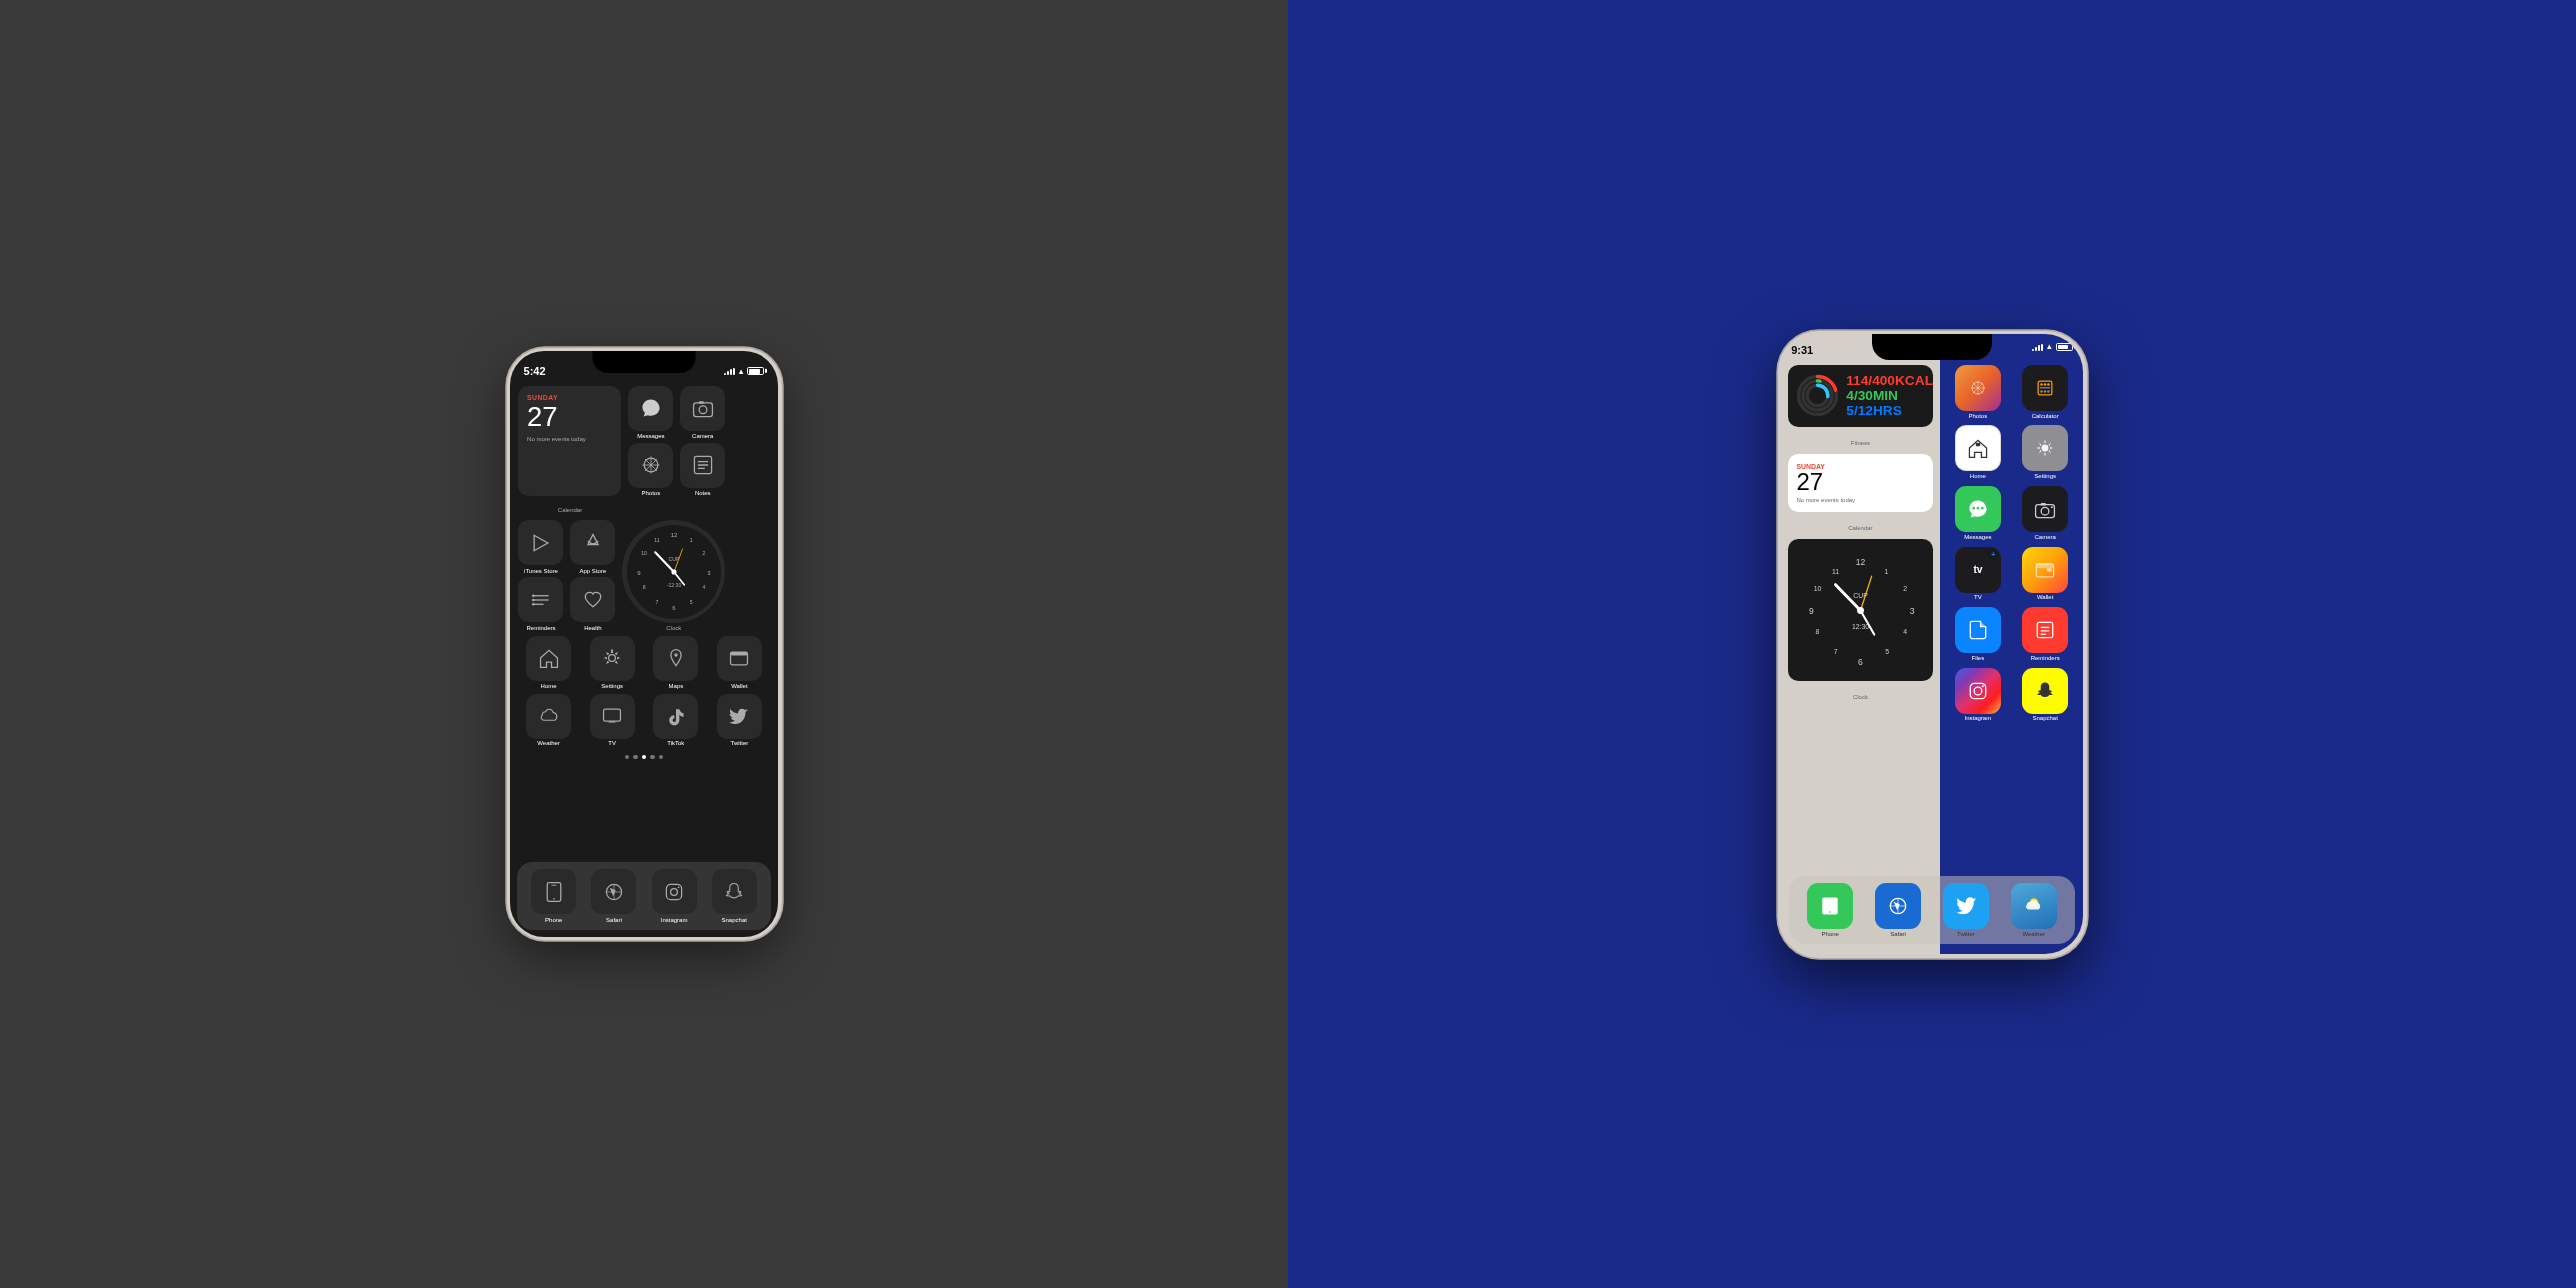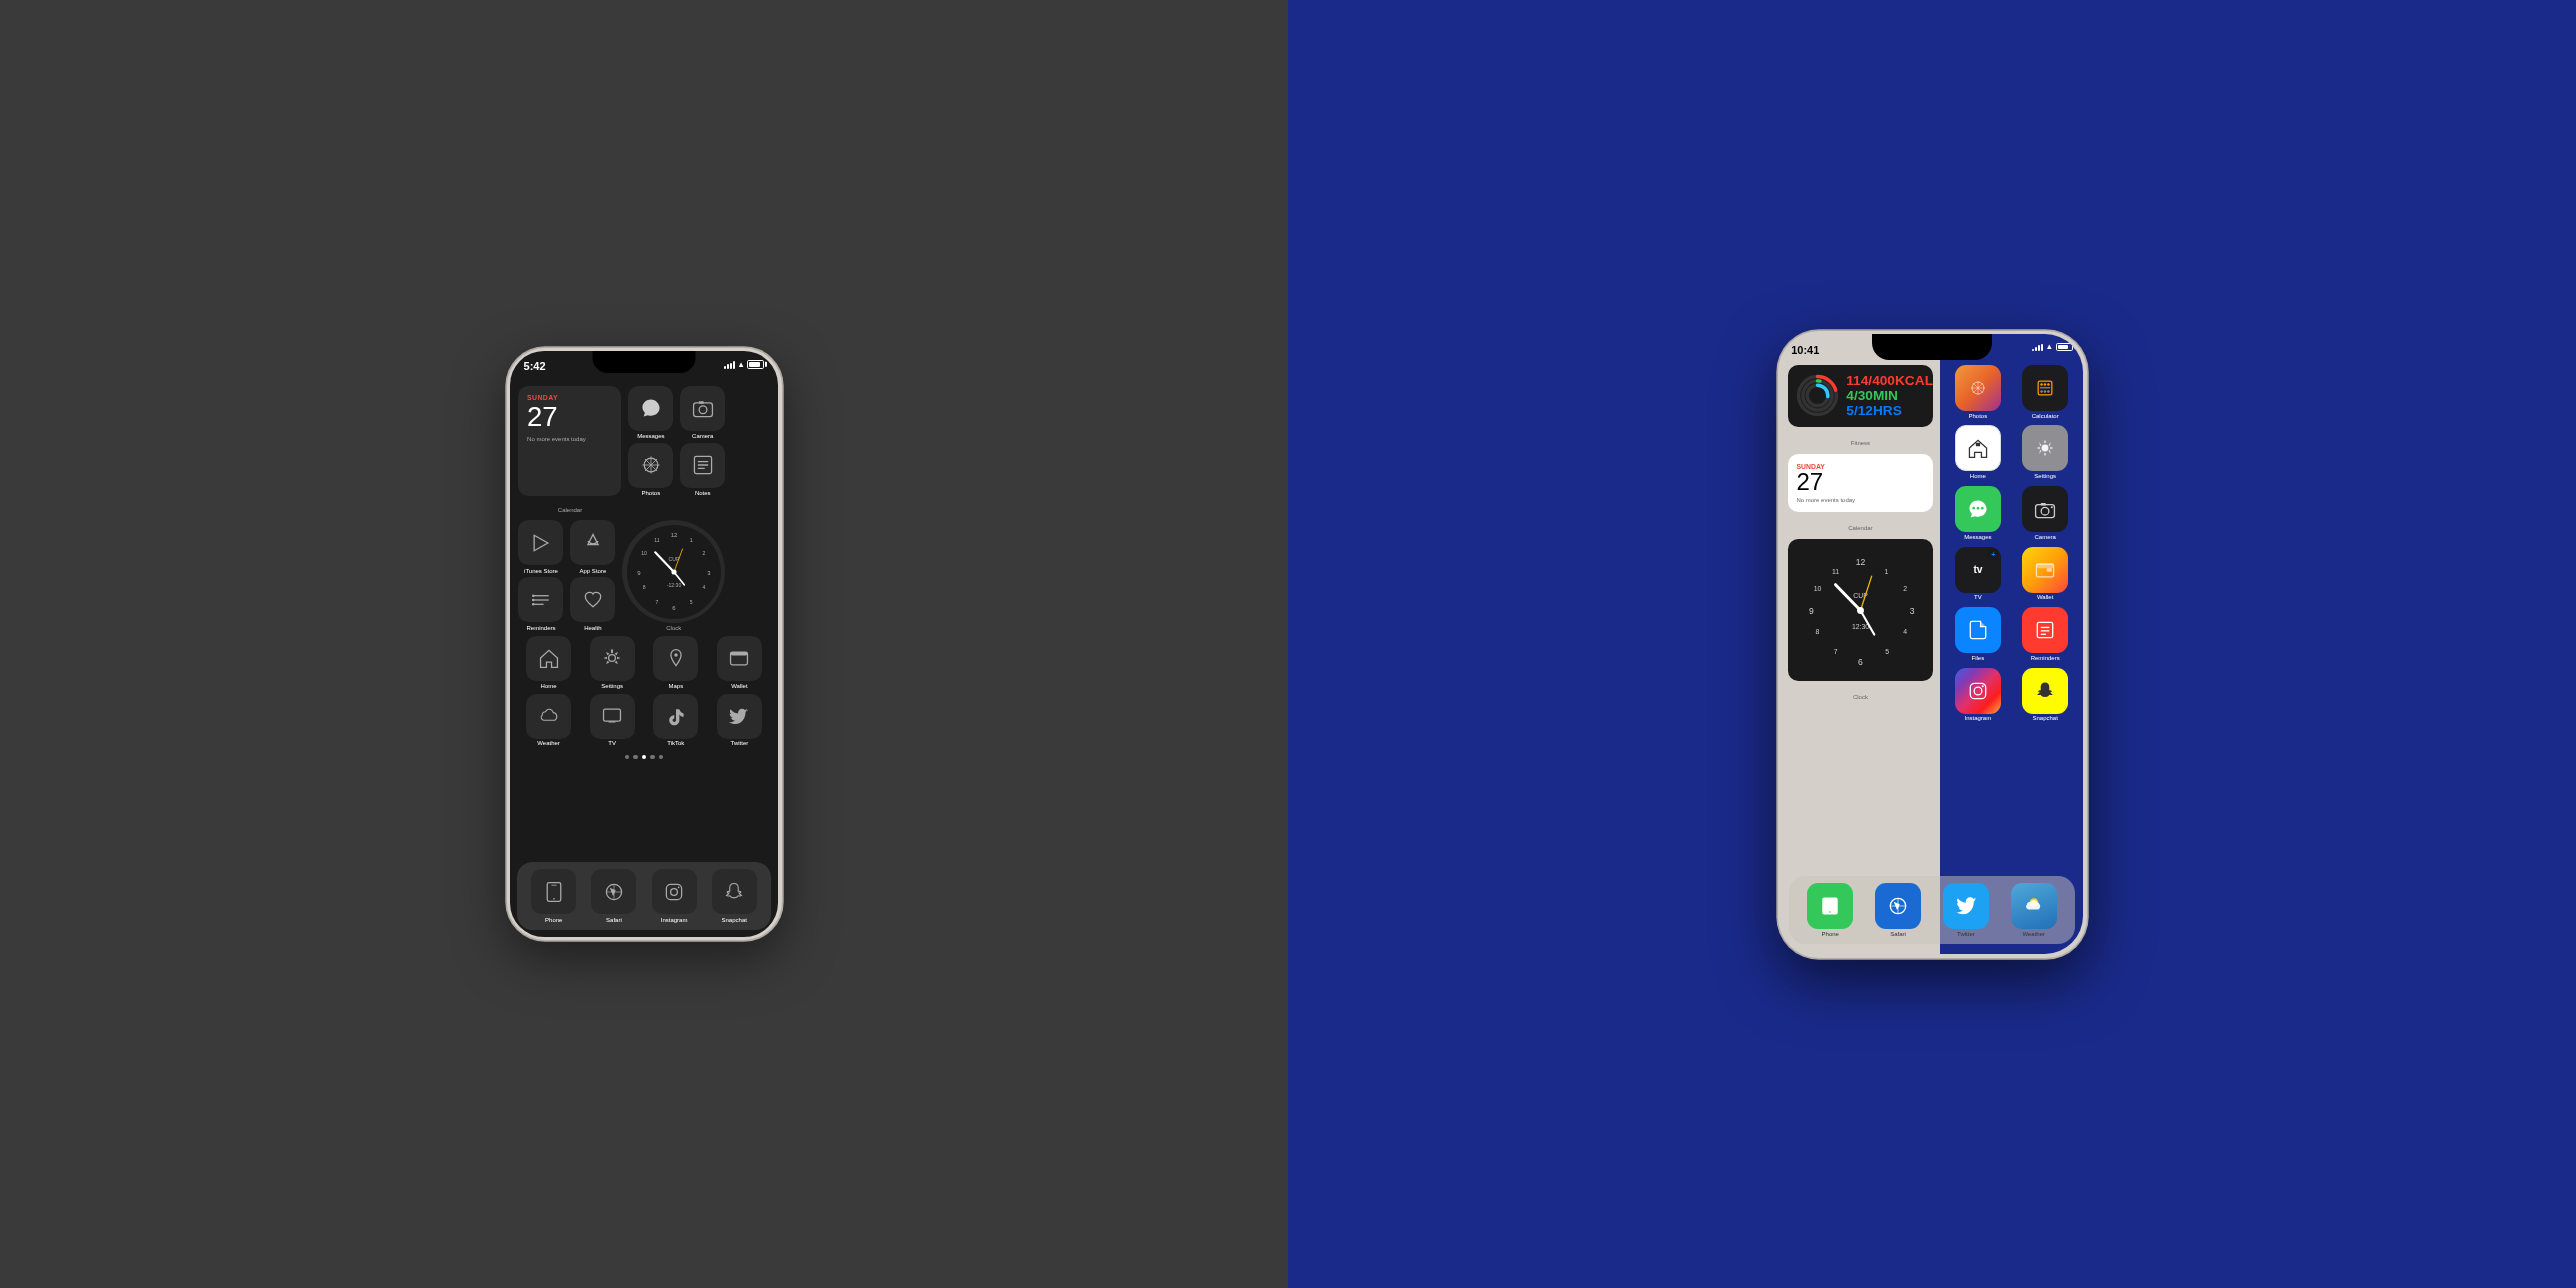--- a/index.html
+++ b/index.html
@@ -62,21 +62,21 @@
       height: 22px;
       background: #000;
       border-radius: 0 0 15.5px 15.5px;
       z-index: 10;
     }
 
     
     .status-bar {
       display: flex;
       justify-content: space-between;
-      align-items: flex-start;
+      align-items: center;
       padding: 8.6px 13.7px 0 13.7px;
       height: 31px;
       position: relative;
       z-index: 5;
       flex-shrink: 0;
     }
     .status-time {
       font-size: 11px;
       font-weight: 600;
       color: #fff;
@@ -821,21 +821,21 @@
                 <div class="signal-bar" style="height:7.7px;background:#fff;"></div>
               </div>
               <span style="color:#fff;font-size:7.7px;">▲</span>
               <div class="battery-icon battery-icon-dark">
                 <div class="battery-fill"></div>
               </div>
             </div>
           </div>
 
           <div style="position:absolute;top:8.6px;left:10.3px;z-index:5;">
-            <span style="font-size:11px;font-weight:600;color:#000;">10:41</span>
+            <span style="font-size:11px;font-weight:600;color:#000;">9:31</span>
           </div>
 
           <div class="right-app-grid">
 
             <div class="app-icon-right">
               <div class="app-icon-right-img icon-photos-color">
                 <svg width="24" height="24" viewBox="0 0 28 28">
                   <circle cx="14" cy="14" r="7" fill="none" stroke="rgba(255,255,255,0.7)" stroke-width="1"></circle>
                   <line x1="14" y1="6" x2="14" y2="22" stroke="rgba(255,255,255,0.5)" stroke-width="1"></line>
                   <line x1="6" y1="14" x2="22" y2="14" stroke="rgba(255,255,255,0.5)" stroke-width="1"></line>

